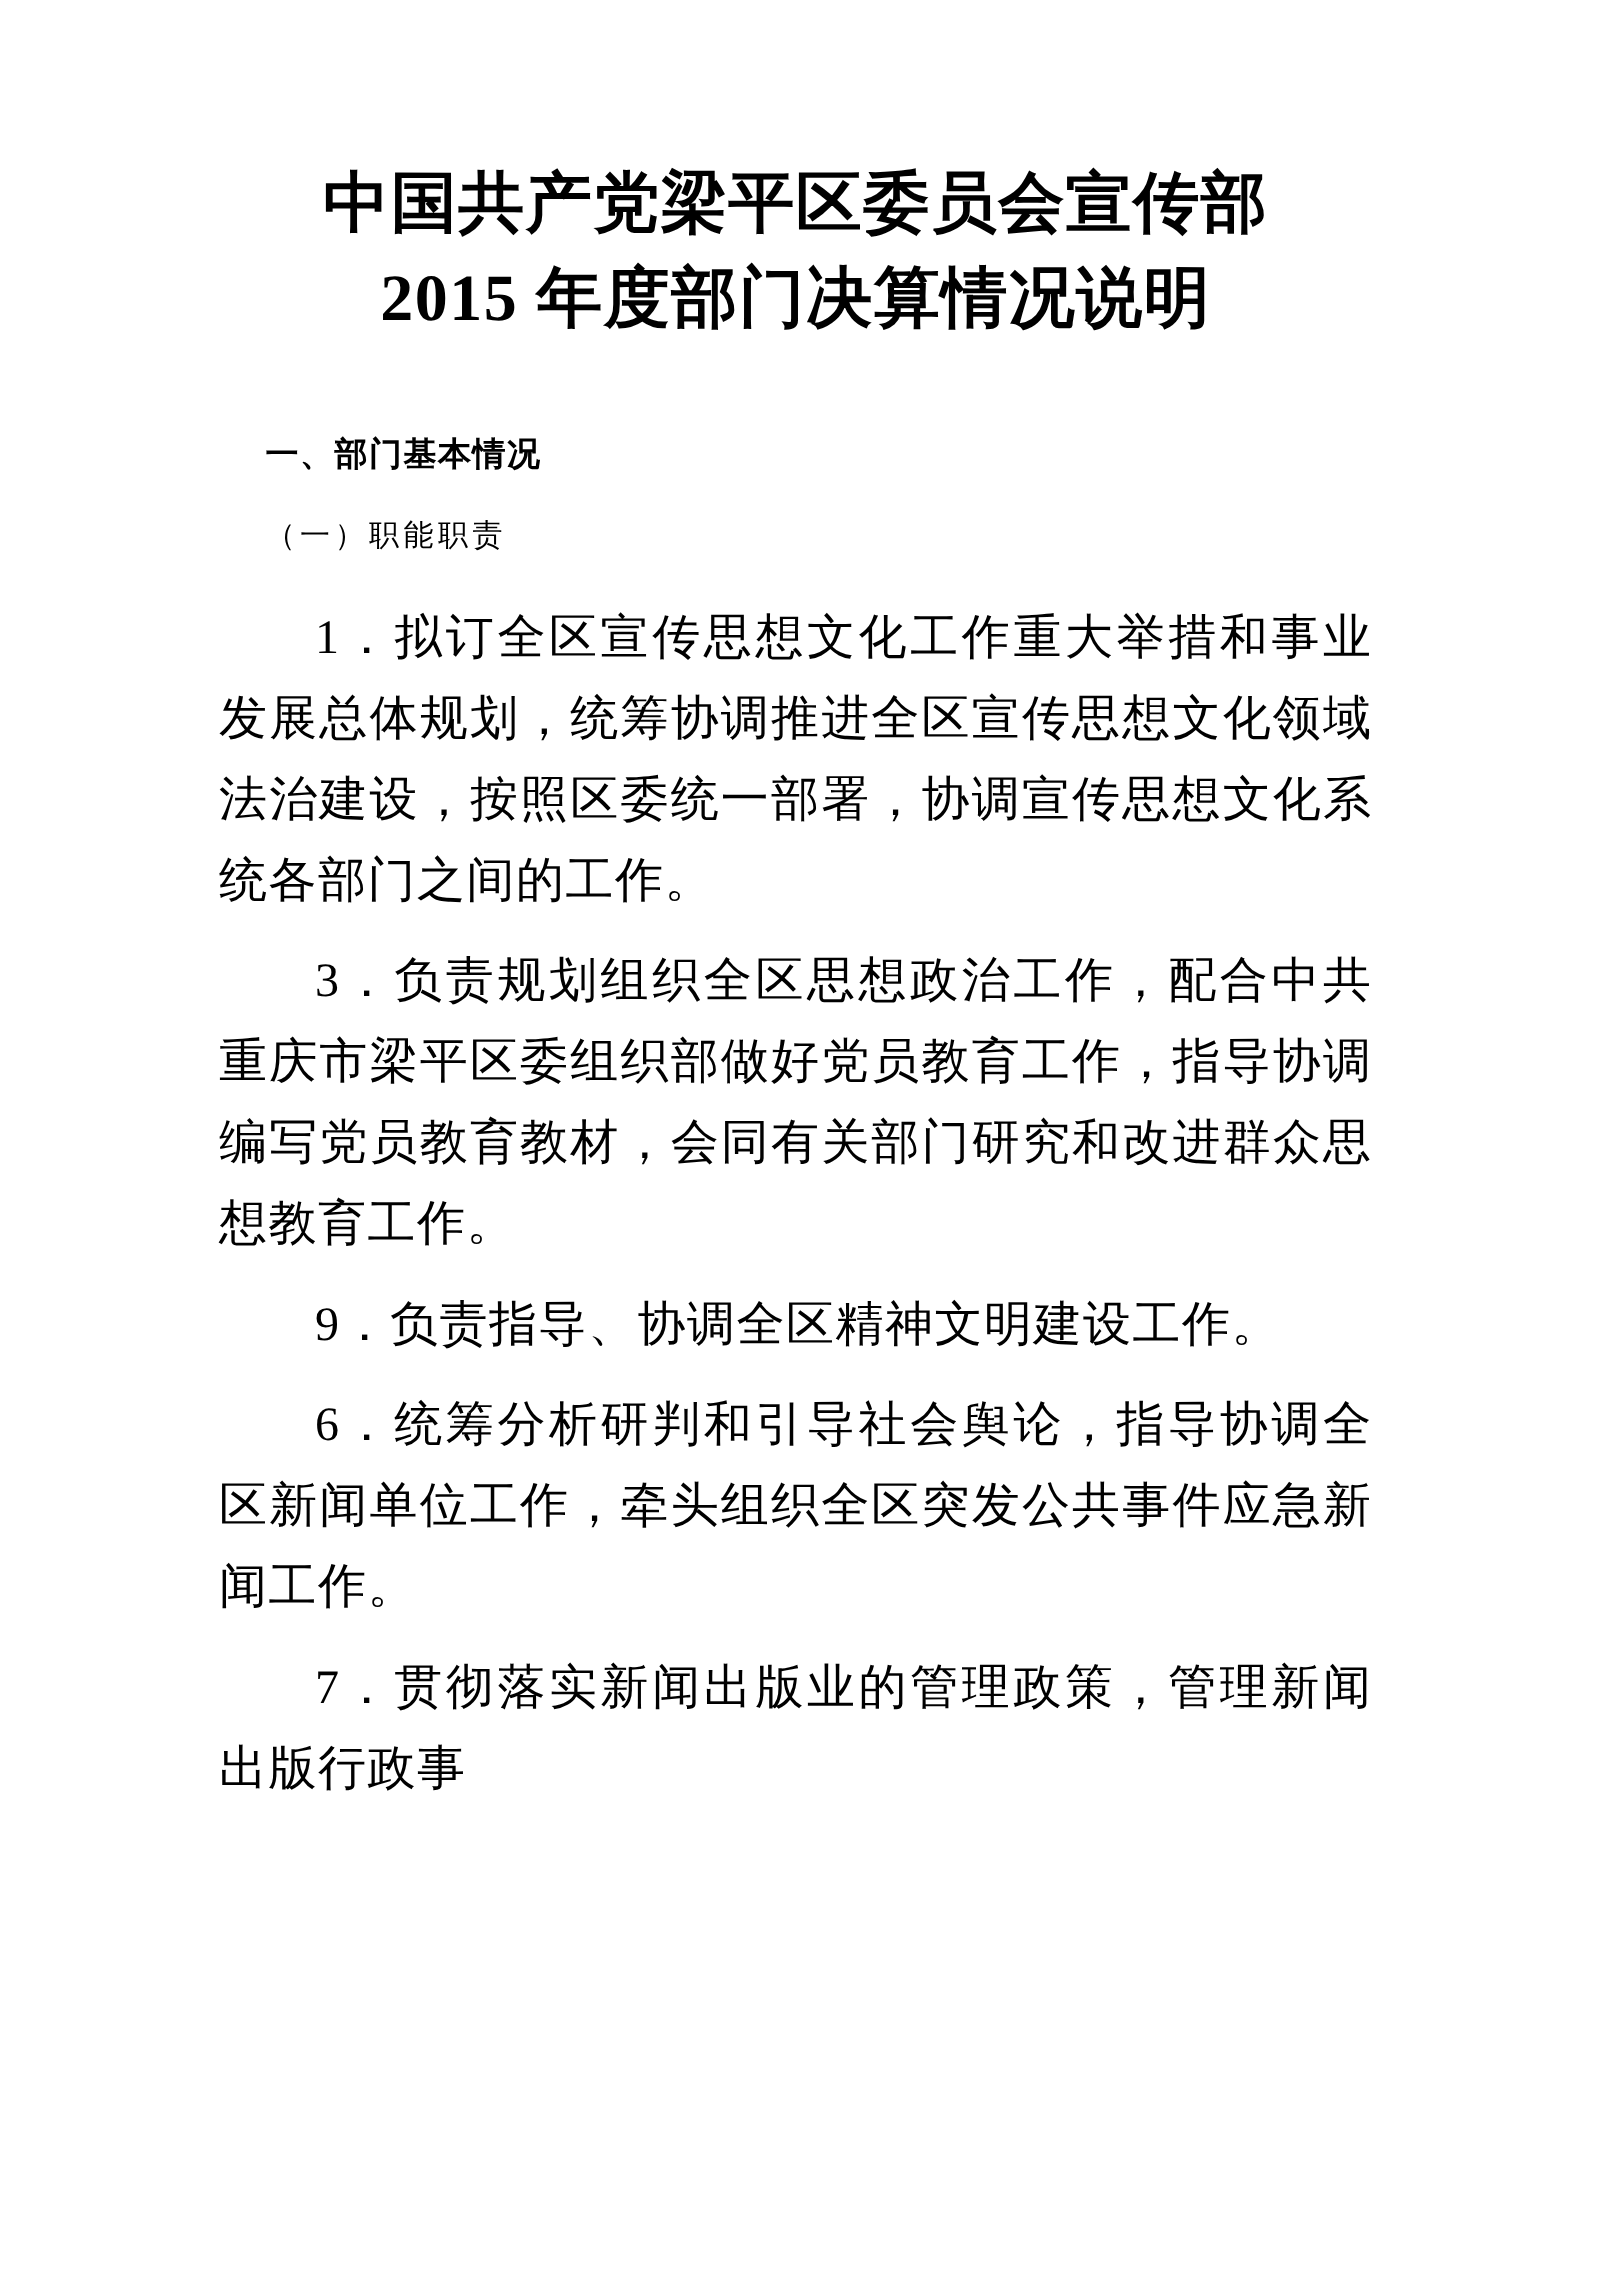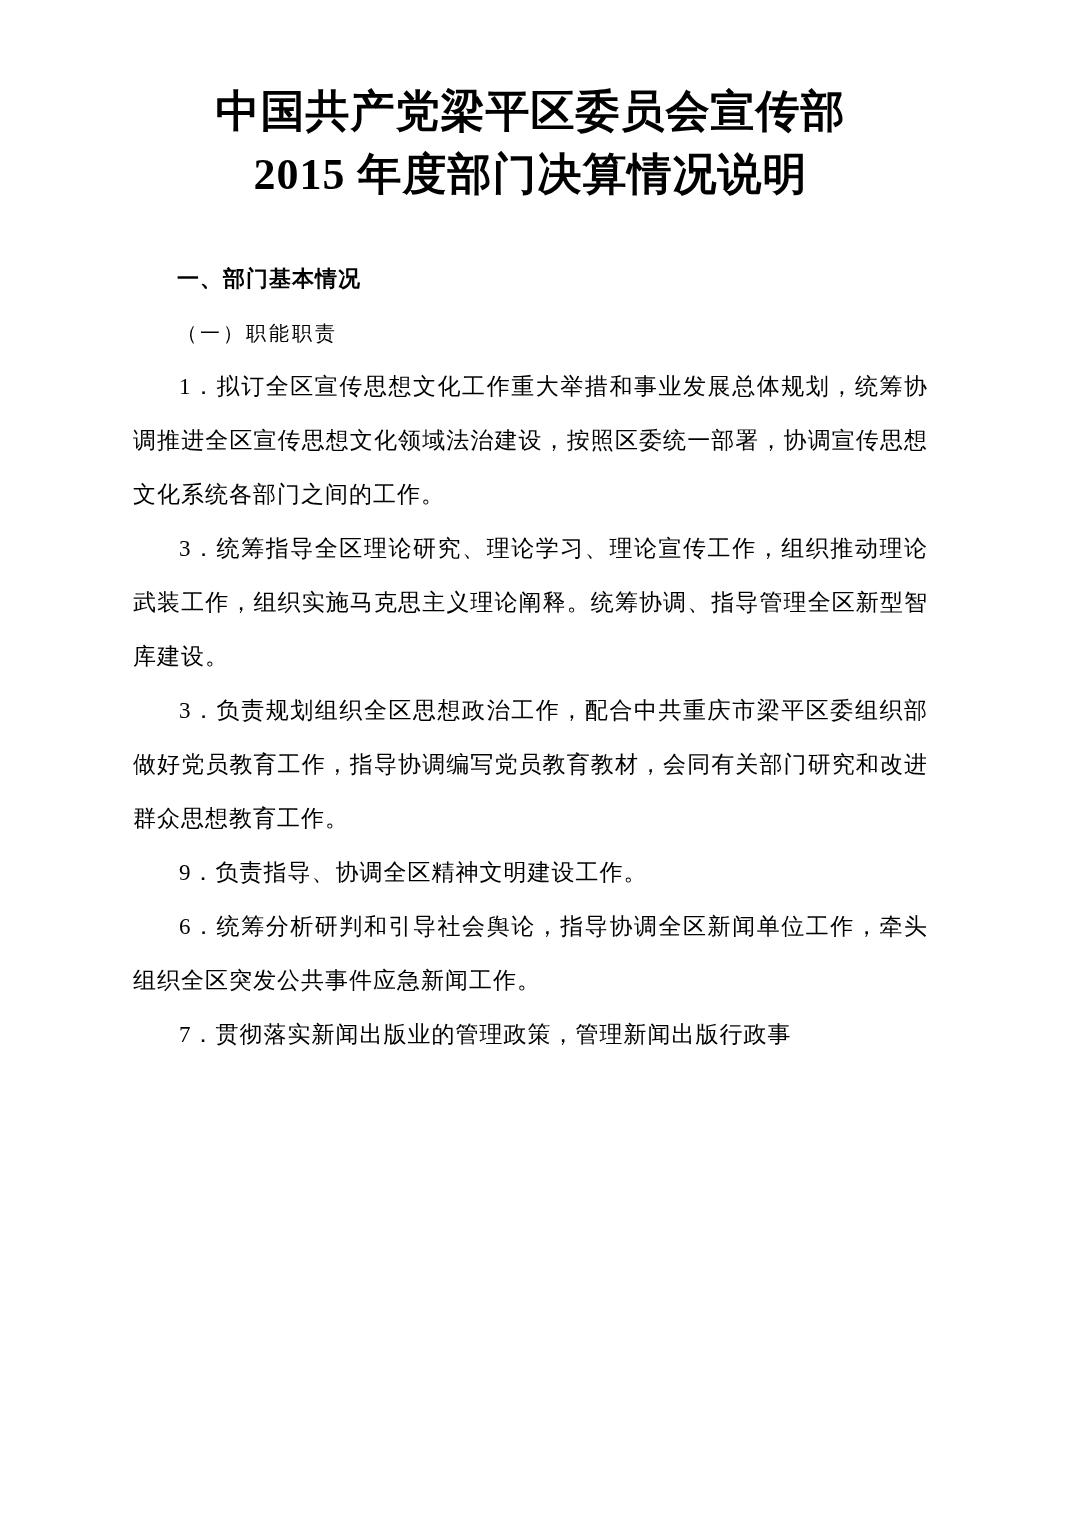--- a/index.html
+++ b/index.html
@@ -8,21 +8,21 @@
     background: #ffffff;
   }
   .page {
     position: relative;
     width: 1074px;
     height: 1520px;
     margin: 0 auto;
     background: #ffffff;
     color: #000000;
     box-sizing: border-box;
-    padding-top: 80px;
+    padding-top: 104px;
     overflow: hidden;
   }
   .doc-title {
     margin: 0 146px 0 133px;
     text-align: center;
     font-family: "Liberation Serif", "DejaVu Serif", serif;
     font-weight: 700;
     font-size: 44px;
     line-height: 63px;
     letter-spacing: 1px;
@@ -42,24 +42,24 @@
   .sec-h2 {
     margin: 0;
     font-family: "Liberation Serif", "DejaVu Serif", serif;
     font-weight: 400;
     font-size: 20px;
     line-height: 54px;
     text-indent: 2.2em;
     letter-spacing: 3px;
   }
   .para {
-    margin: 0;
+    margin: 13px;
     font-family: "Liberation Serif", "DejaVu Serif", serif;
     font-weight: 400;
-    font-size: 23px;
+    font-size: 32px;
     line-height: 54px;
     text-indent: 2em;
     text-align: justify;
     text-justify: inter-character;
     letter-spacing: 1px;
   }
 </style>
 </head>
 <body>
 
@@ -67,20 +67,19 @@
 
   <header class="doc-title">
     <div>中国共产党梁平区委员会宣传部</div>
     <div>2015 年度部门决算情况说明</div>
   </header>
 
   <section class="doc-body">
     <h2 class="sec-h1">一、部门基本情况</h2>
     <h3 class="sec-h2">（一）职能职责</h3>
     <p class="para">1．拟订全区宣传思想文化工作重大举措和事业发展总体规划，统筹协调推进全区宣传思想文化领域法治建设，按照区委统一部署，协调宣传思想文化系统各部门之间的工作。</p>
-    <p class="para">3．统筹指导全区理论研究、理论学习、理论宣传工作，组织推动理论武装工作，组织实施马克思主义理论阐释。统筹协调、指导管理全区新型智库建设。</p>
     <p class="para">3．负责规划组织全区思想政治工作，配合中共重庆市梁平区委组织部做好党员教育工作，指导协调编写党员教育教材，会同有关部门研究和改进群众思想教育工作。</p>
     <p class="para">9．负责指导、协调全区精神文明建设工作。</p>
     <p class="para">6．统筹分析研判和引导社会舆论，指导协调全区新闻单位工作，牵头组织全区突发公共事件应急新闻工作。</p>
     <p class="para">7．贯彻落实新闻出版业的管理政策，管理新闻出版行政事</p>
   </section>
 
 </main>
 
 </body></html>

